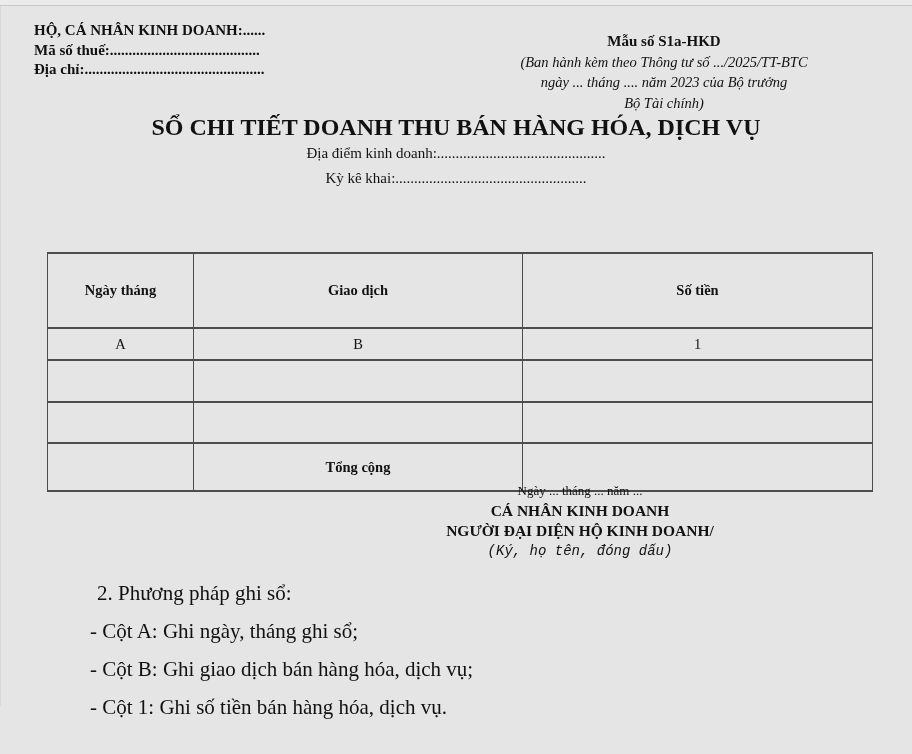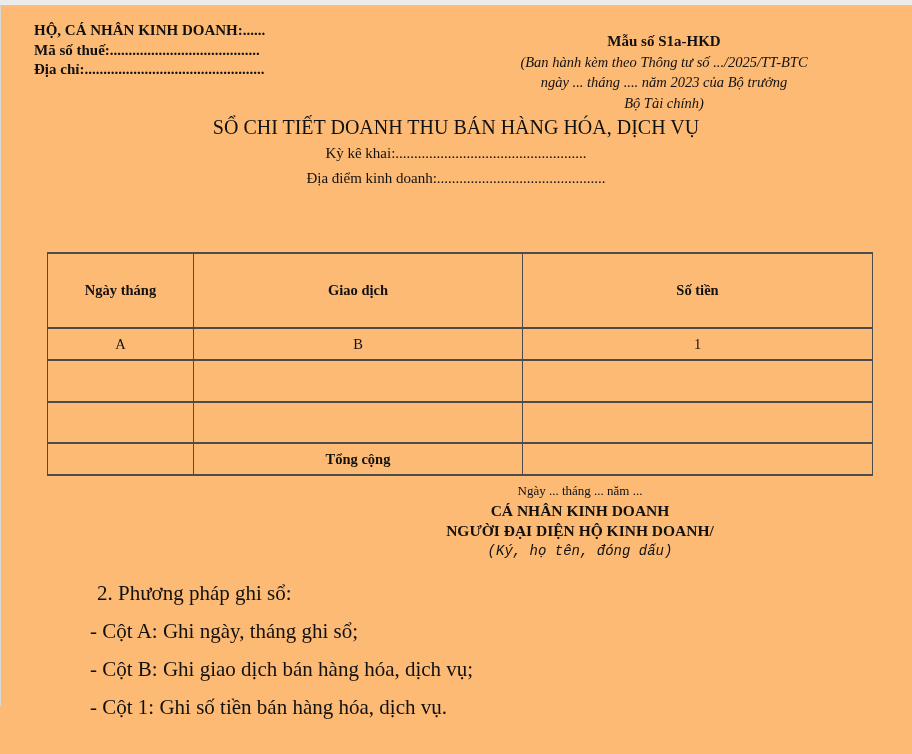--- a/index.html
+++ b/index.html
@@ -1,19 +1,19 @@
 <!DOCTYPE html>
 <html><head>
 <meta charset="utf-8">
 <style>
   html,body { margin:0; padding:0; background:#ffffff; }
   .page {
     position:relative;
     width:912px; height:754px;
-    background:#fdba74;
+    background:#e5e5e5;
     font-family:"Liberation Serif", serif;
     color:#111111;
     overflow:hidden;
   }
   .top-strip {
     position:absolute; left:0; top:0; width:912px; height:6px;
     background:#ebebeb; border-bottom:1px solid #c9c9c9; box-sizing:border-box;
   }
   .left-edge {
     position:absolute; left:0; top:6px; width:1px; height:700px;
@@ -28,39 +28,39 @@
   .header-right {
     position:absolute; left:474px; top:31px; width:380px;
     text-align:center; line-height:20.5px; white-space:nowrap;
   }
   .header-right .form-no { font-size:15px; font-weight:bold; }
   .header-right .issuance { font-size:14.5px; font-style:italic; }
   
   .title-block {
     position:absolute; left:0; top:114px; width:912px; text-align:center;
   }
-  .doc-title { font-size:20px; font-weight:normal; line-height:27px; }
+  .doc-title { font-size:24px; font-weight:bold; line-height:27px; }
   .title-sub { font-size:15px; line-height:25px; }
   
   table.rev-table {
     position:absolute; left:47px; top:252px;
     border-collapse:collapse; table-layout:fixed;
   }
   table.rev-table td {
     border:1px solid #4c4c4c;
     border-top-width:2px; border-bottom-width:2px;
     text-align:center; vertical-align:middle;
     font-size:14.5px; padding:0; overflow:hidden;
   }
   table.rev-table td.hdr { font-weight:bold; }
   tr.r-head  { height:75px; }
   tr.r-code  { height:32px; }
   tr.r-blank1{ height:42px; }
   tr.r-blank2{ height:41px; }
-  tr.r-total { height:32px; }
+  tr.r-total { height:48px; }
   
   .signature-block {
     position:absolute; left:370px; top:481px; width:420px;
     text-align:center; line-height:20px; white-space:nowrap;
   }
   .sig-date  { font-size:13px; }
   .sig-title { font-size:15.5px; font-weight:bold; }
   .sig-note  { font-size:14px; font-style:italic;font-family:Liberation Mono, monospace; }
   
   .instructions {
@@ -85,22 +85,22 @@
 
   <div class="header-right">
     <div class="form-no">Mẫu số S1a-HKD</div>
     <div class="issuance">(Ban hành kèm theo Thông tư số .../2025/TT-BTC</div>
     <div class="issuance">ngày ... tháng .... năm 2023 của Bộ trưởng</div>
     <div class="issuance">Bộ Tài chính)</div>
   </div>
 
   <div class="title-block">
     <div class="doc-title">SỔ CHI TIẾT DOANH THU BÁN HÀNG HÓA, DỊCH VỤ</div>
+    <div class="title-sub">Địa điểm kinh doanh:.............................................</div>
     <div class="title-sub">Kỳ kê khai:...................................................</div>
-    <div class="title-sub">Địa điểm kinh doanh:.............................................</div>
   </div>
 
   <table class="rev-table">
     <colgroup>
       <col style="width:146px">
       <col style="width:329px">
       <col style="width:350px">
     </colgroup>
     <tbody>
       <tr class="r-head">

